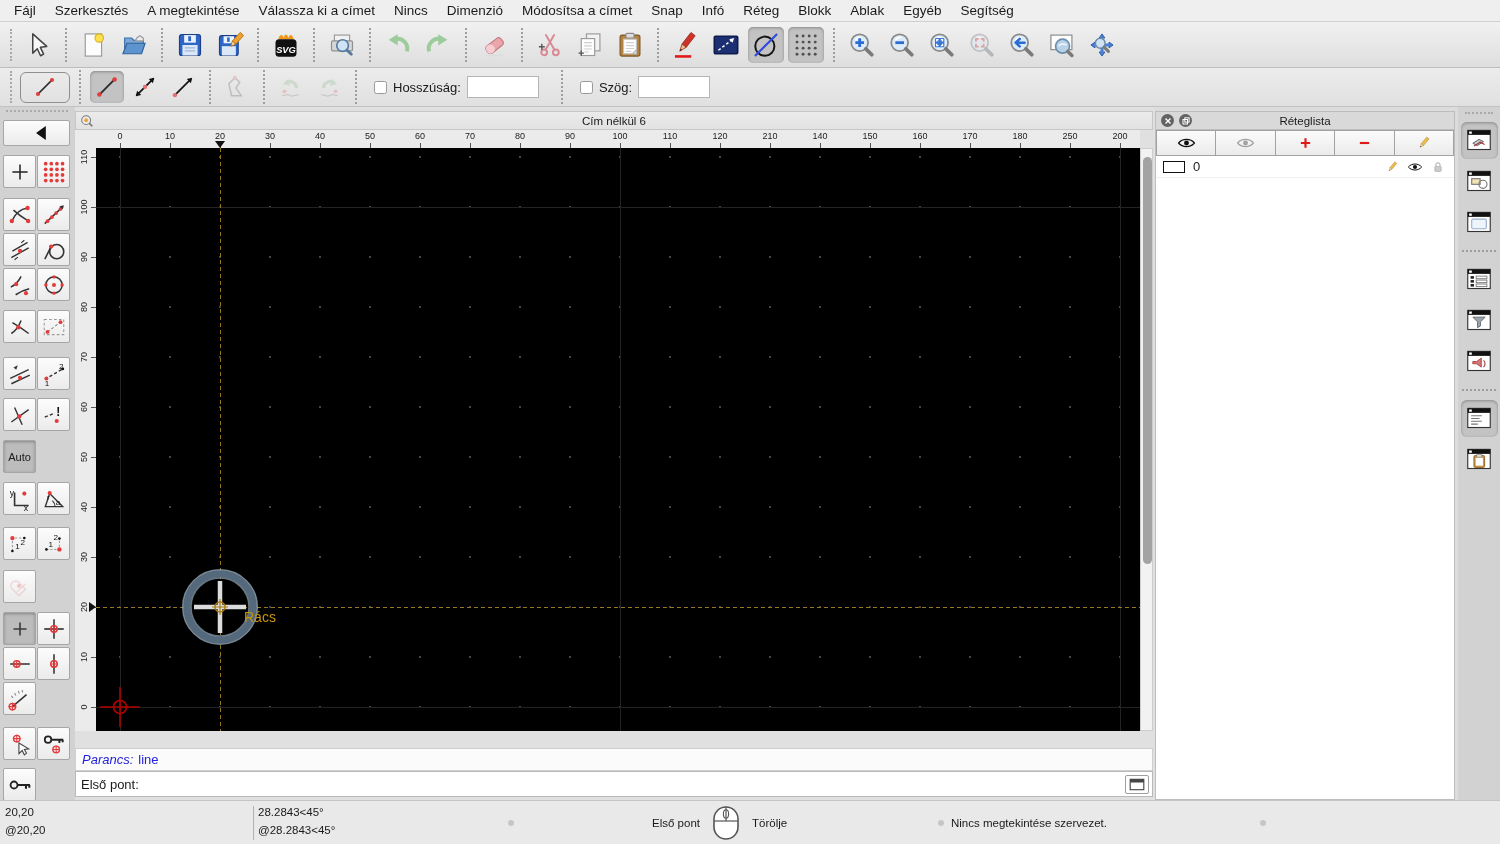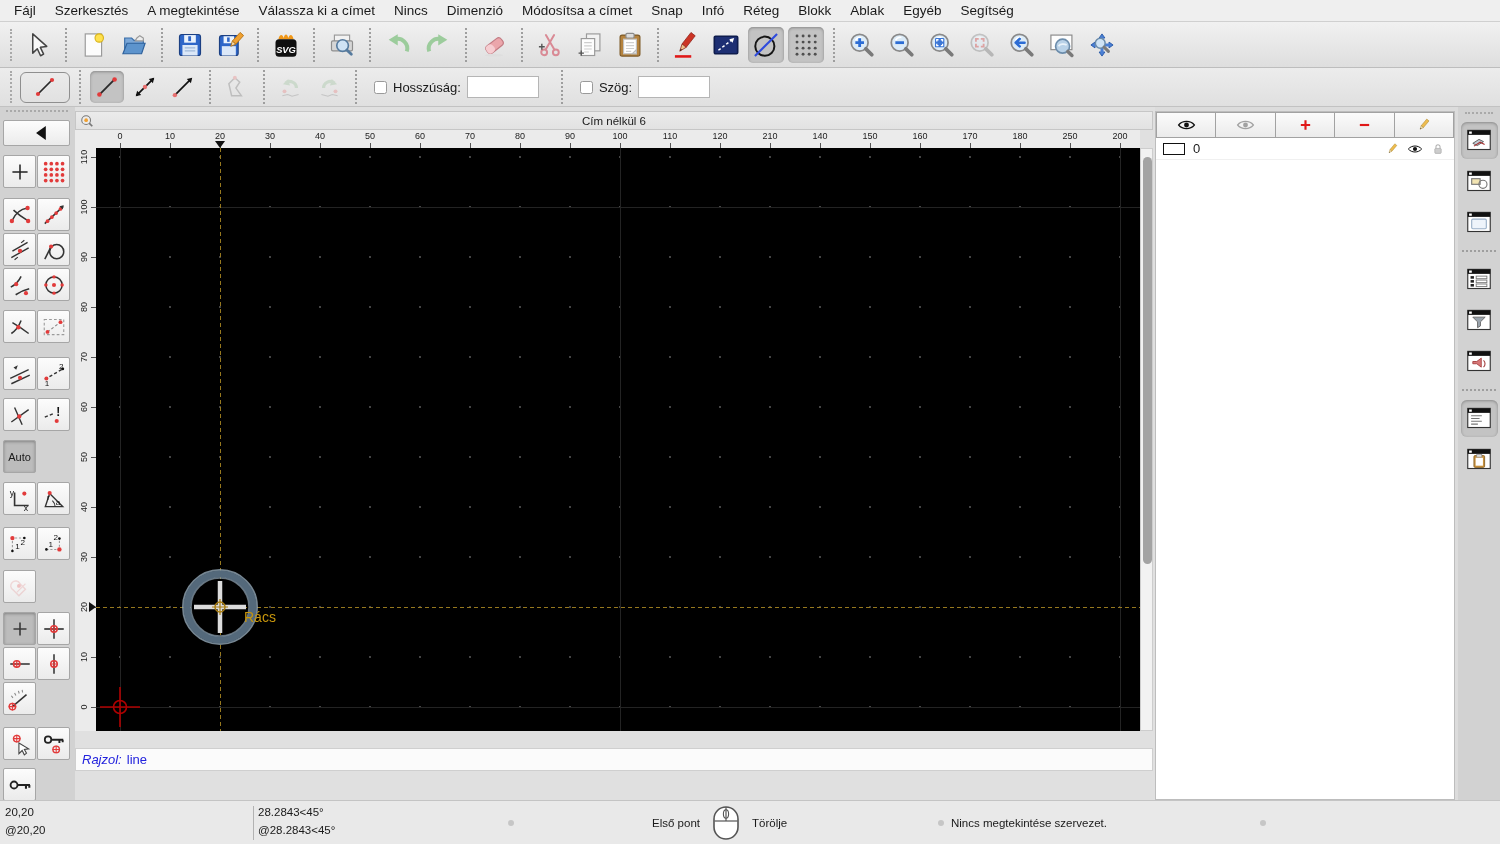--- a/index.html
+++ b/index.html
@@ -913,25 +913,49 @@
       <path d="M50 42 V58 M42 50 H58" stroke="#a87c10" stroke-width="1.2"></path>
     </svg>
     <div class="cursor-label">Rács</div>
   </div>
 
   <div class="vscroll">
     <div class="vthumb"></div>
   </div>
 
   <div class="cmd-history">
-    <span class="p">Rajzol:</span>
+    <span class="p">Parancs:</span>
     <span>line</span>
   </div>
+  <div class="cmd-row">
+    <span>Első pont:</span>
+    <input value="" style="">
+    <span class="cmd-kbd">
+      <svg viewBox="0 0 20 16">
+        <rect x="1.5" y="1.5" width="17" height="13" fill="#fff" stroke="#444" stroke-width="1.4"></rect>
+        <rect x="1.5" y="1.5" width="17" height="4" fill="#444"></rect>
+      </svg>
+    </span>
+  </div>
 
   <div class="layer-panel">
+    <div class="lp-title">
+      <span class="mac-btn">
+        <svg viewBox="0 0 8 8">
+          <path d="M1.5 1.5 L6.5 6.5 M6.5 1.5 L1.5 6.5" stroke="#fff" stroke-width="1.4"></path>
+          </svg>
+      </span>
+      <span class="mac-btn">
+        <svg viewBox="0 0 8 8">
+          <rect x="1" y="2.5" width="4.5" height="4.5" fill="none" stroke="#fff" stroke-width="1"></rect>
+          <rect x="2.8" y="0.8" width="4.3" height="4.3" fill="none" stroke="#fff" stroke-width="1"></rect>
+          </svg>
+      </span>
+      <span class="ttl">Réteglista</span>
+    </div>
     <div class="lp-toolbar" id="lp-toolbar">
         <div class="lt-btn">
           <span style="display: flex;">
             <svg viewBox="0 0 24 16">
               <path d="M2 8 C7 2 17 2 22 8 C17 14 7 14 2 8 Z" fill="none" stroke="#111" stroke-width="1.5"></path>
               <circle cx="12" cy="8" r="3.1" fill="#111"></circle>
             </svg>
           </span>
         </div>
         <div class="lt-btn">

